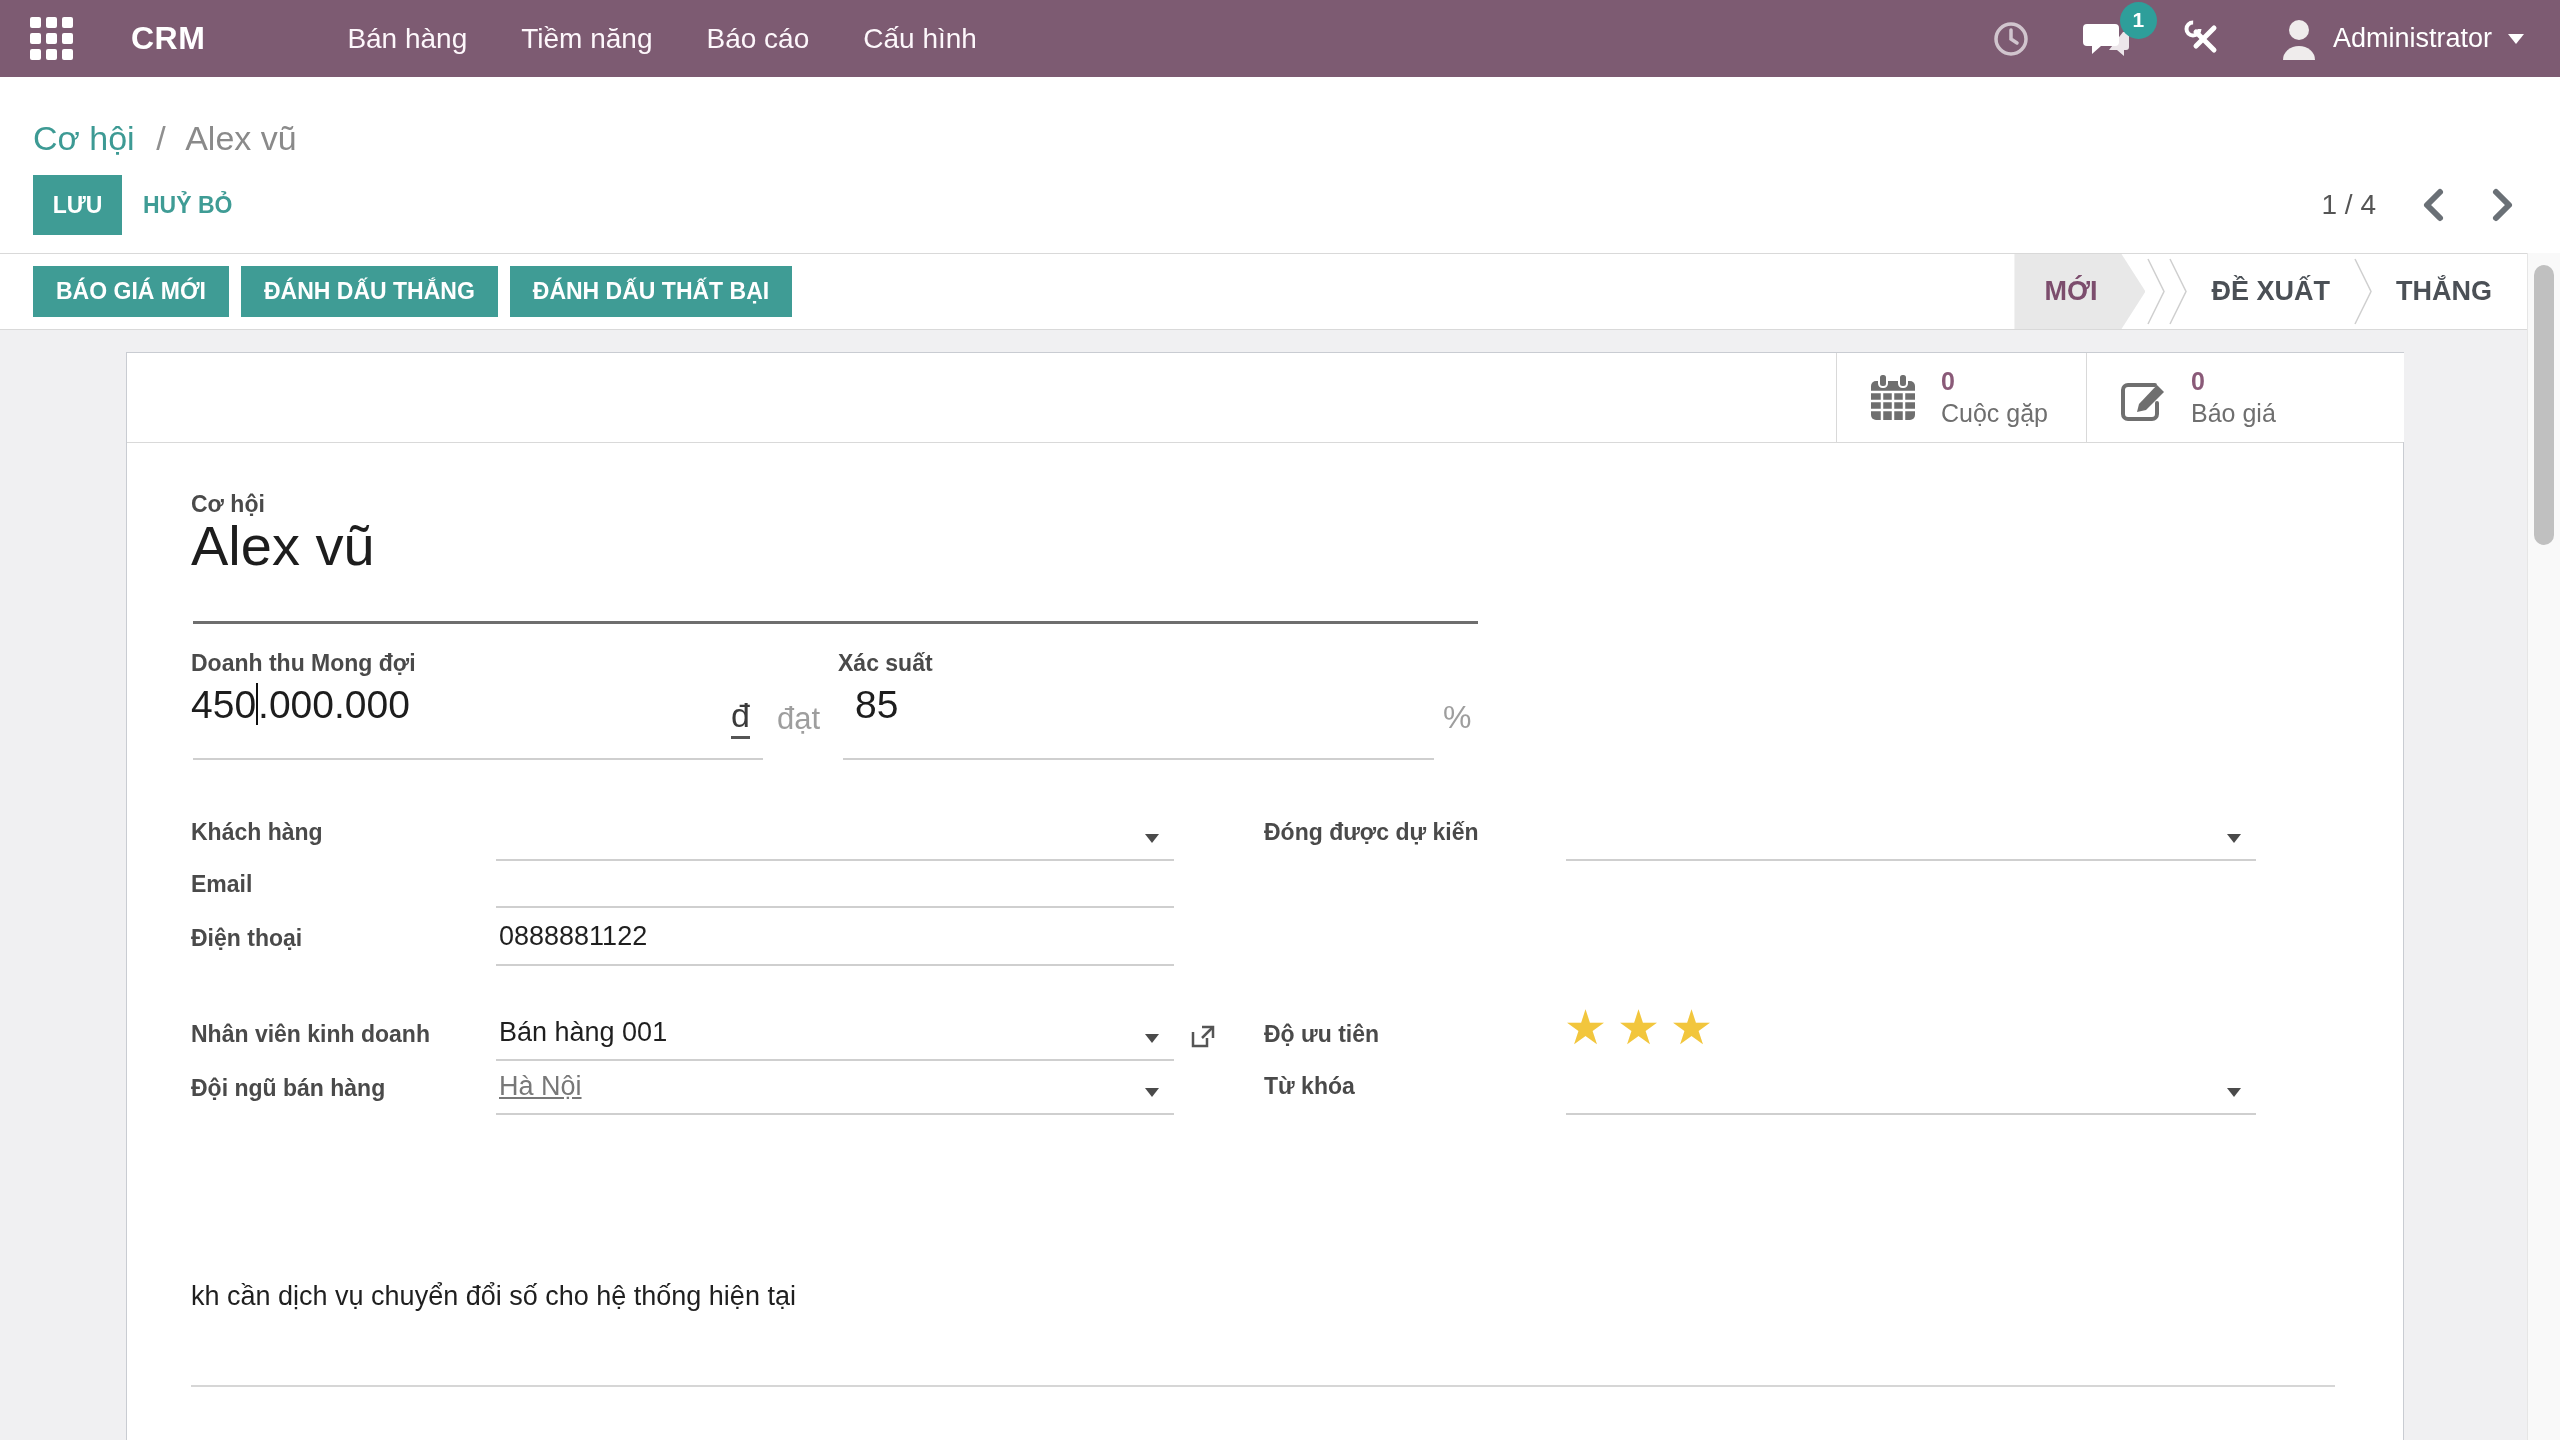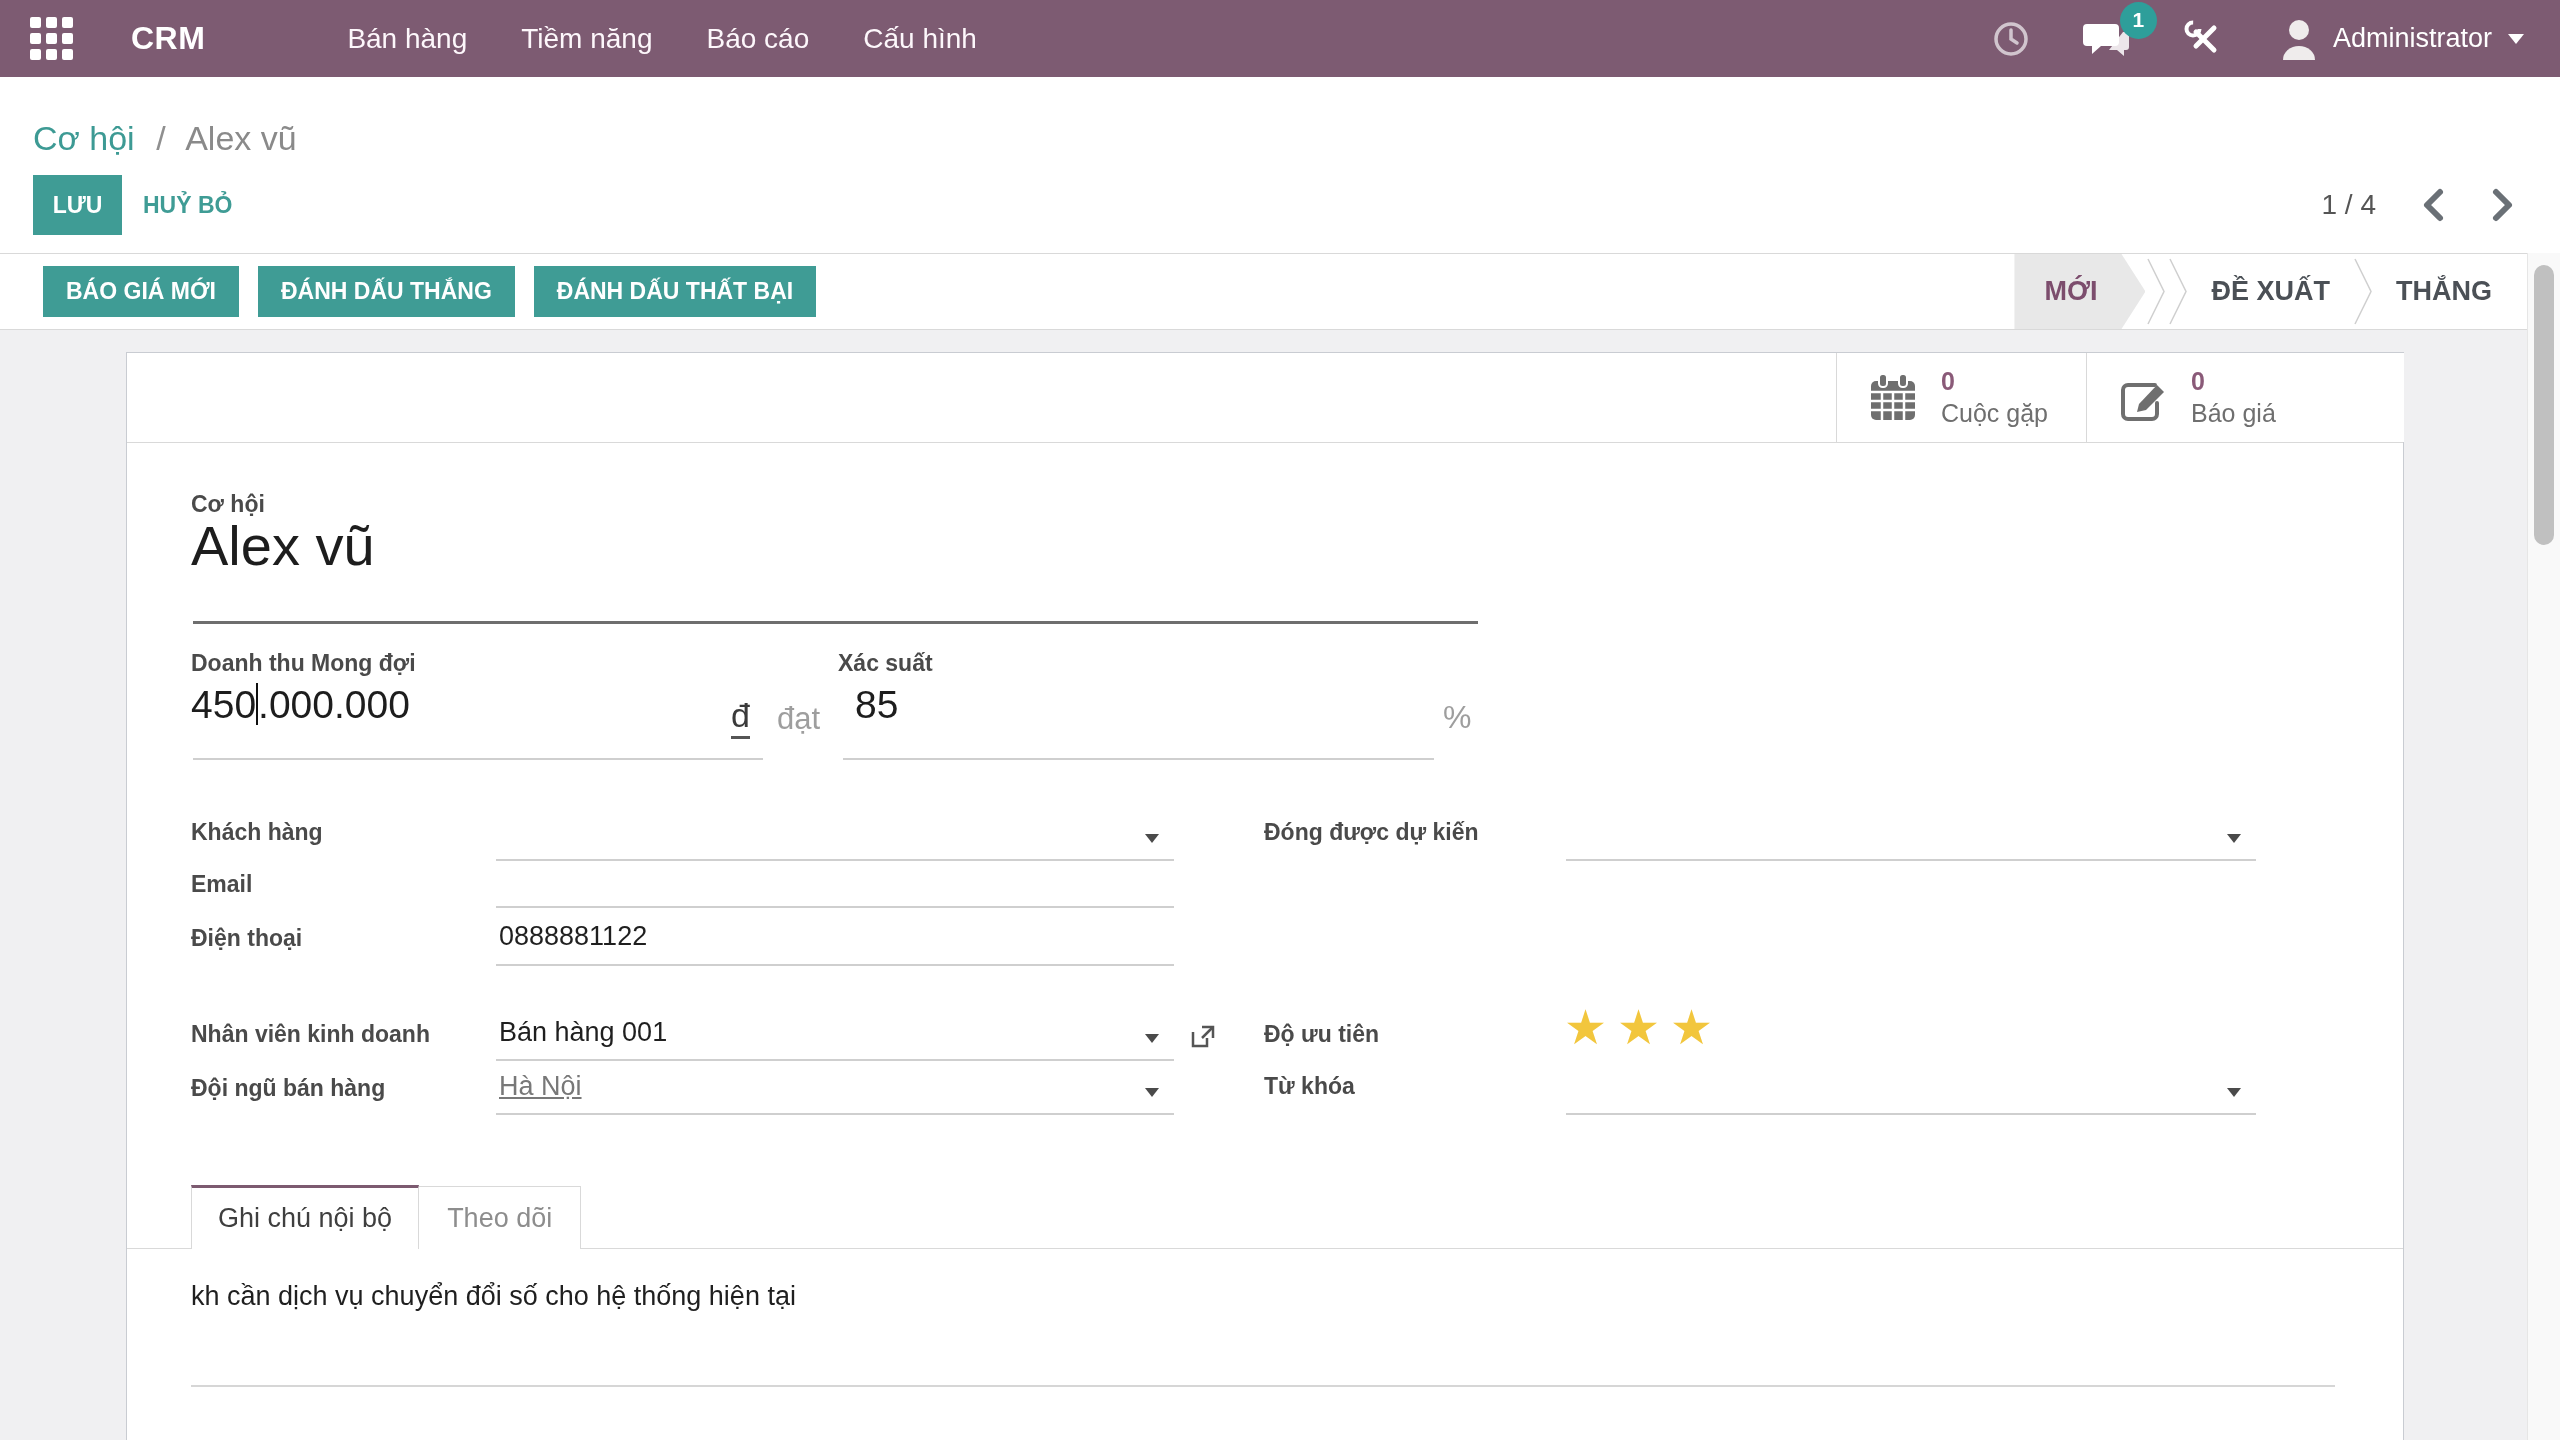--- a/index.html
+++ b/index.html
@@ -27,21 +27,21 @@
   .bc-sep { color:#8f8f8f; margin:0 12px; }
   .bc-current { color:#8a8a8a; }
   .btn-save { position:absolute; left:33px; top:98px; width:89px; height:60px; background:#3f9c95; border:none; color:#fff; font-weight:bold; font-size:23px; font-family:inherit; cursor:pointer; }
   .btn-discard { position:absolute; left:143px; top:98px; height:60px; background:none; border:none; color:#3f9c95; font-weight:bold; font-size:23px; font-family:inherit; cursor:pointer; }
   .pager { position:absolute; right:44px; top:98px; height:60px; display:flex; align-items:center; }
   .pager-count { font-size:28px; color:#555; }
   .pager-btn { background:none; border:none; cursor:pointer; margin-left:44px; display:flex; align-items:center; }
 
   
   #statusbar { position:absolute; top:253px; left:0; right:0; height:77px; background:#fff; border-top:1px solid #d9d9d9; border-bottom:1px solid #d9d9d9; }
-  .sb-actions { position:absolute; left:43px; top:12px; display:flex; gap:19px; }
+  .sb-actions { position:absolute; left:33px; top:12px; display:flex; gap:12px; }
   .sb-btn { background:#3f9c95; border:none; color:#fff; font-weight:bold; font-size:23px; font-family:inherit; height:51px; padding:0 23px; cursor:pointer; }
   .sb-stages { position:absolute; right:46px; top:0; height:75px; display:flex; align-items:stretch; }
   .stage { display:flex; align-items:center; font-size:27px; font-weight:bold; color:#4b5056; padding:0 22px; cursor:pointer; }
   .stage.active { background:#e8e8e8; color:#7c4d6d; padding:0 48px 0 30px; clip-path:polygon(0 0, calc(100% - 24px) 0, 100% 50%, calc(100% - 24px) 100%, 0 100%); }
   .stage-sep { display:flex; align-items:center; }
 
   
   #content { position:absolute; top:330px; left:0; right:0; bottom:0; background:#f0f0f2; }
   #sheet { position:absolute; left:126px; top:22px; width:2278px; height:1120px; background:#fff; border:1px solid #c9ccd2; border-bottom:none; }
 
@@ -300,24 +300,20 @@
       <div class="fcaret row-team-caret"></div>
       <div class="fline row-team-line"></div>
 
       <div class="flabel row-priority-label">Độ ưu tiên</div>
       <div class="stars"><span>★</span><span>★</span><span>★</span></div>
 
       <div class="flabel row-tags-label">Từ khóa</div>
       <div class="fline row-tags-line"></div>
       <div class="fcaret row-tags-caret"></div>
 
-      <div class="tabs-row">
-        <div class="tab active">Ghi chú nội bộ</div>
-        <div class="tab inactive">Theo dõi</div>
-      </div>
       <div class="note-text">kh cần dịch vụ chuyển đổi số cho hệ thống hiện tại</div>
       <div class="note-line"></div>
 
     </div>
   </div>
 
   <div class="scroll-track">
     <div class="scroll-thumb"></div>
   </div>
 

